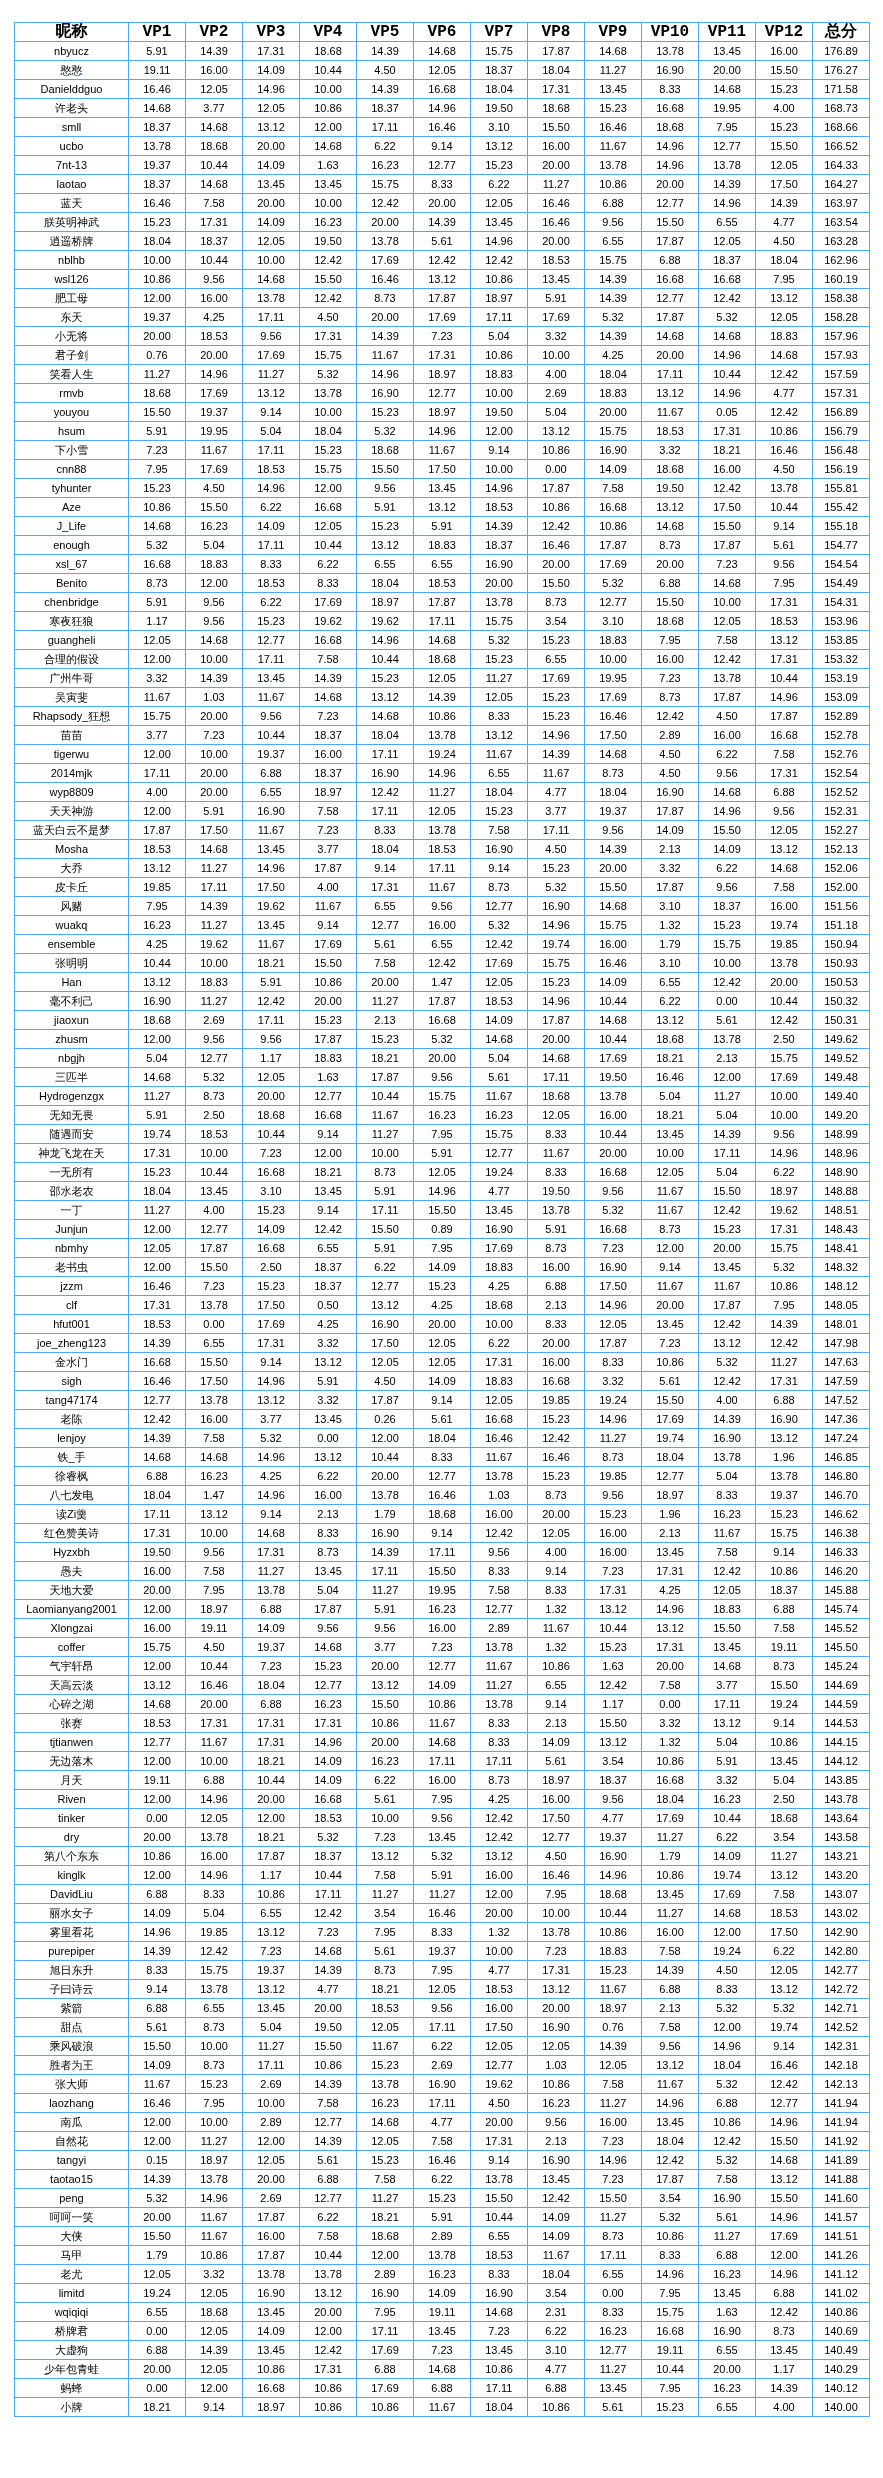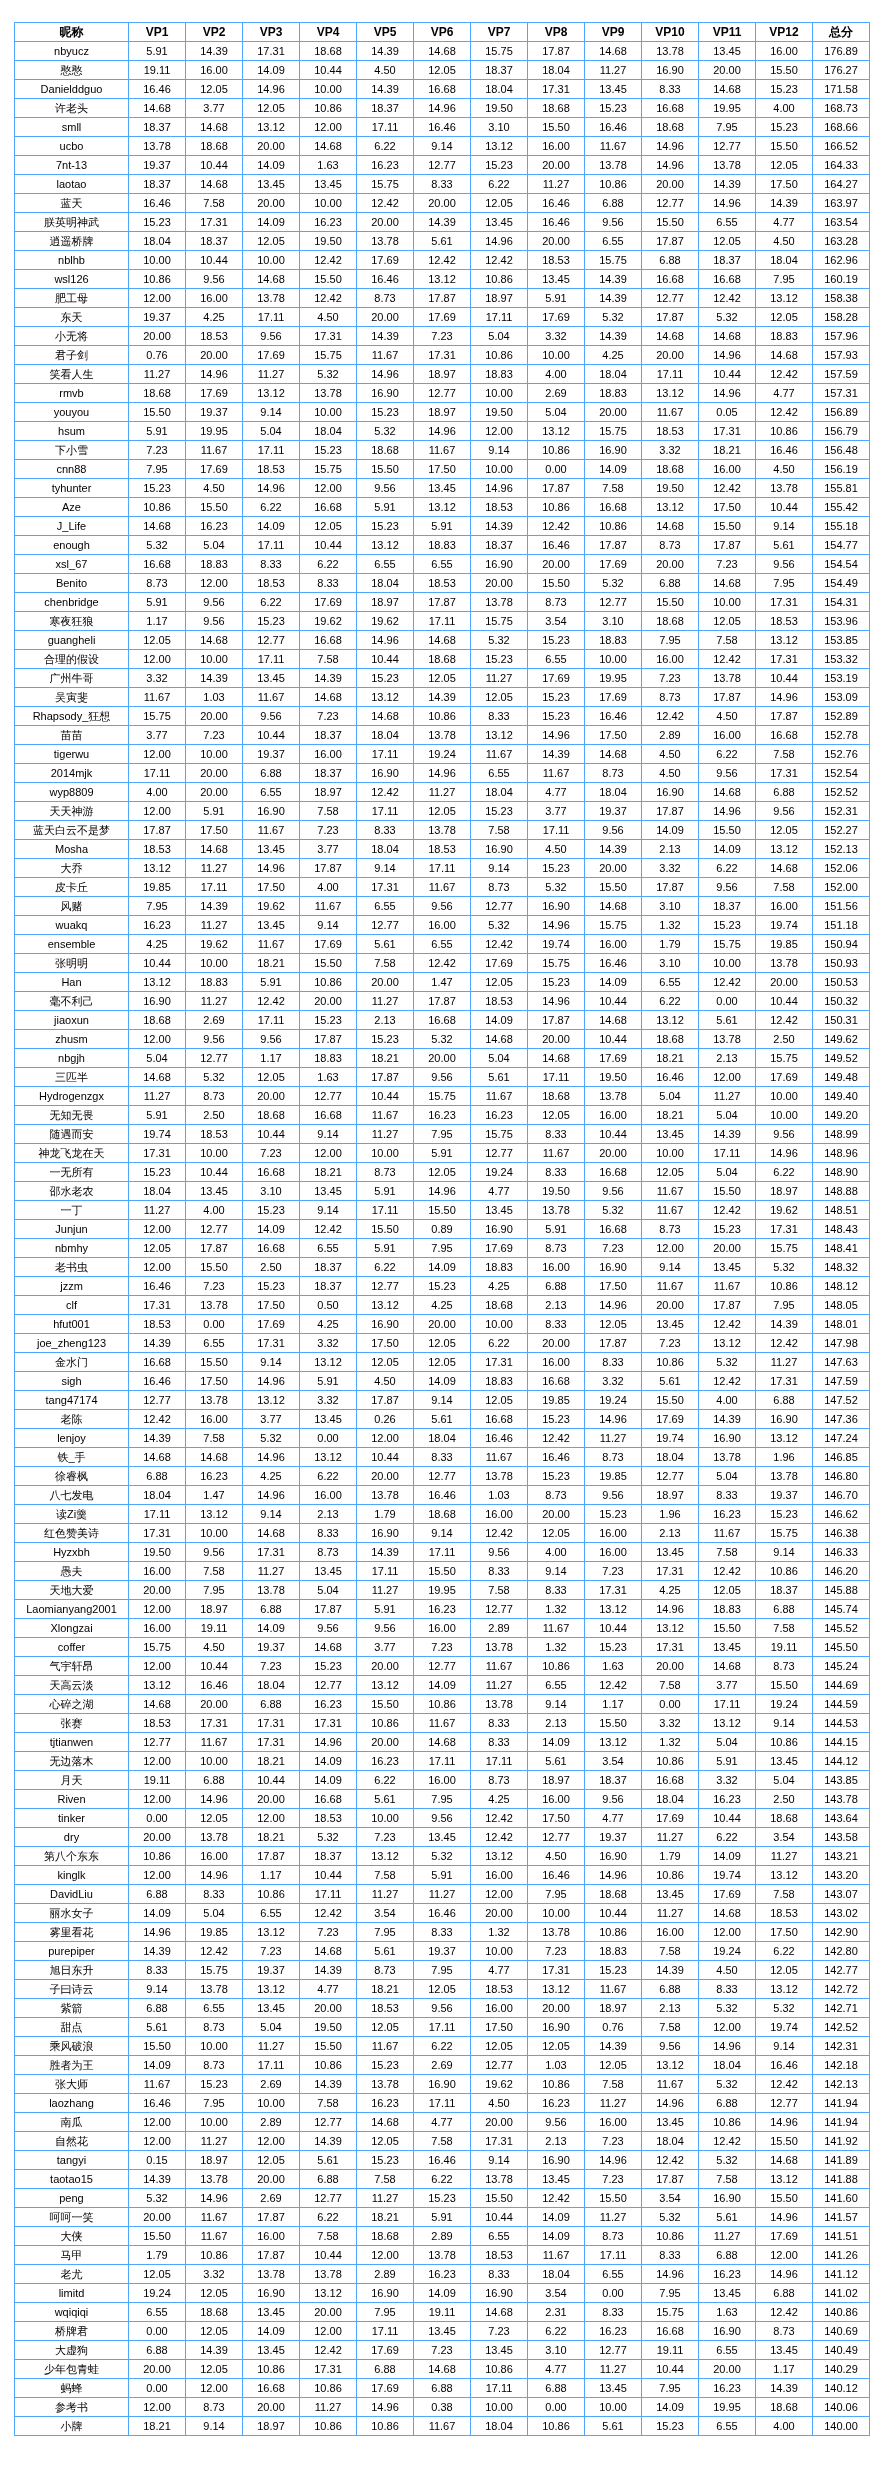--- a/index.html
+++ b/index.html
@@ -9,21 +9,21 @@
     position:absolute;left:14px;top:22px;width:855px;
     border-collapse:collapse;table-layout:fixed;
   }
   table.score th, table.score td{
     border:1px solid #4da6ff;
     height:18px;padding:0 1px;
     text-align:center;vertical-align:middle;
     font-size:11px;line-height:12px;
     white-space:nowrap;overflow:hidden;
   }
-  table.score th{font-weight:bold;font-size:12px;}
+  table.score th{font-weight:bold;font-size:16px;font-family:Liberation Mono, monospace;}
   table.score td.name{font-size:11px;}
 </style>
 </head>
 <body>
 
 <div class="page">
   <table class="score">
     <colgroup>
       <col style="width:114px">
       <col style="width:57px">
@@ -2037,36 +2037,20 @@
           <td>6.88</td>
           <td>17.11</td>
           <td>6.88</td>
           <td>13.45</td>
           <td>7.95</td>
           <td>16.23</td>
           <td>14.39</td>
           <td class="total">140.12</td>
         </tr>
         <tr>
-          <td class="name">参考书</td>
-          <td>12.00</td>
-          <td>8.73</td>
-          <td>20.00</td>
-          <td>11.27</td>
-          <td>14.96</td>
-          <td>0.38</td>
-          <td>10.00</td>
-          <td>0.00</td>
-          <td>10.00</td>
-          <td>14.09</td>
-          <td>19.95</td>
-          <td>18.68</td>
-          <td class="total">140.06</td>
-        </tr>
-        <tr>
           <td class="name">小牌</td>
           <td>18.21</td>
           <td>9.14</td>
           <td>18.97</td>
           <td>10.86</td>
           <td>10.86</td>
           <td>11.67</td>
           <td>18.04</td>
           <td>10.86</td>
           <td>5.61</td>

